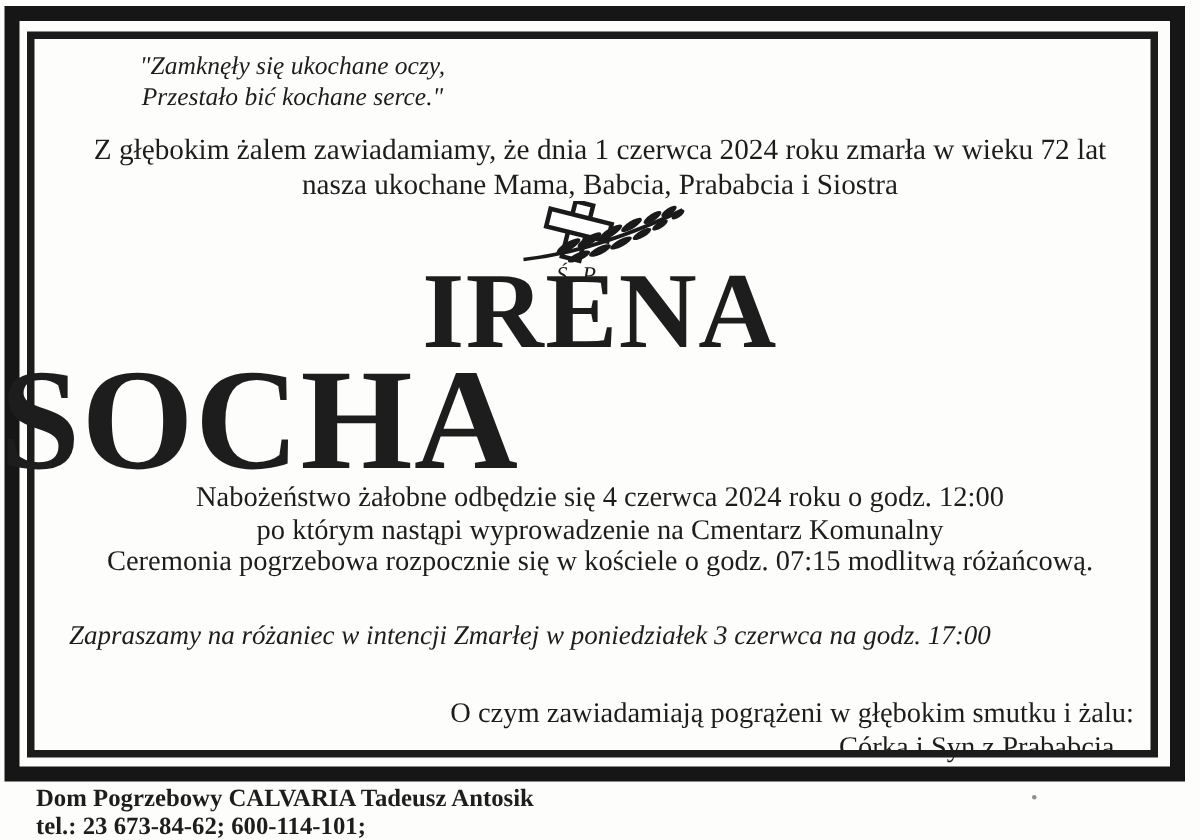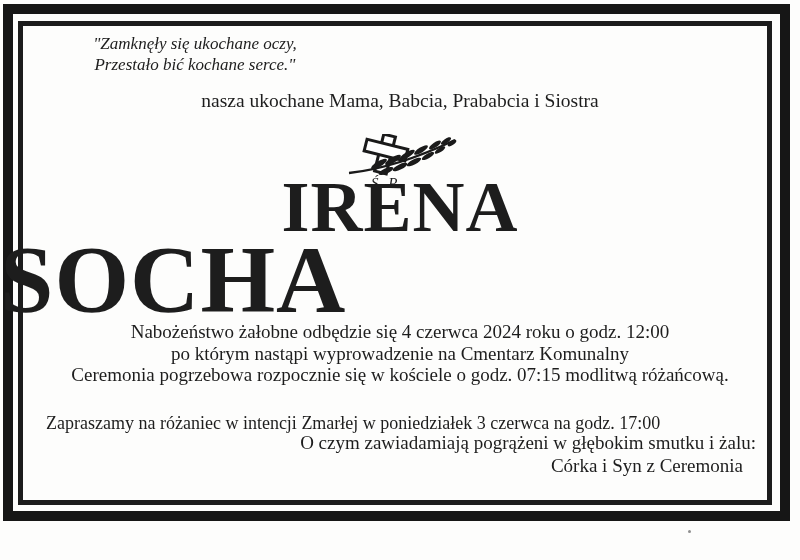--- a/index.html
+++ b/index.html
@@ -48,25 +48,25 @@
   }
   .name-last {
     left: 0; width: 100%; top: 232px; text-align: left;
     font-size: 96px; font-weight: bold; line-height: 1; letter-spacing: 1px;
   }
   .ceremony {
     left: 0; width: 100%; top: 321px; text-align: center;
     font-size: 19px; line-height: 21.5px; white-space: nowrap;
   }
   .rosary {
-    left: 46px; top: 413px; 
+    left: 46px; top: 413px; font-style: italic;
     font-size: 18px; line-height: 21.5px; white-space: nowrap;
   }
   .closing {
-    right: 44px; top: 431px; text-align: right;
+    right: 44px; top: 464px; text-align: right;
     font-size: 19px; line-height: 23px; white-space: nowrap;
   }
   .closing-line2 { padding-right: 13px; }
 
   .footer {
     left: 24px; top: 523px;
     font-weight: bold; font-size: 16.5px; line-height: 18.5px; white-space: nowrap;
   }
   .speck {
     position: absolute; left: 688px; top: 530px; width: 3px; height: 3px;
@@ -80,20 +80,21 @@
 
   <div class="frame-outer"></div>
   <div class="frame-inner"></div>
 
   <div class="abs quote">
     <div>"Zamknęły się ukochane oczy,</div>
     <div>Przestało bić kochane serce."</div>
   </div>
 
   <div class="abs announcement">
+    <div>Z głębokim żalem zawiadamiamy, że dnia 1 czerwca 2024 roku zmarła w wieku 72 lat</div>
     <div>nasza ukochane Mama, Babcia, Prababcia i Siostra</div>
   </div>
 
   <div class="abs symbol">
     <svg width="122" height="42" viewBox="0 0 122 42" aria-hidden="true">
       <g transform="rotate(14 46 20)" fill="#ffffff" stroke="#1a1a1a" stroke-width="3">
         <rect x="40" y="1" width="12" height="38"></rect>
         <rect x="25" y="10" width="42" height="12"></rect>
       </g>
       <path d="M10 39 C 38 36, 74 26, 116 6" fill="none" stroke="#1a1a1a" stroke-width="2.4"></path>
@@ -123,18 +124,22 @@
     <div>po którym nastąpi wyprowadzenie na Cmentarz Komunalny</div>
     <div>Ceremonia pogrzebowa rozpocznie się w kościele o godz. 07:15 modlitwą różańcową.</div>
   </div>
 
   <div class="abs rosary">
     <div>Zapraszamy na różaniec w intencji Zmarłej w poniedziałek 3 czerwca na godz. 17:00</div>
   </div>
 
   <div class="abs closing">
     <div>O czym zawiadamiają pogrążeni w głębokim smutku i żalu:</div>
-    <div class="closing-line2">Córka i Syn z Ceremonia</div>
+    <div class="closing-line2">Córka i Syn z Prababcia</div>
   </div>
 
+  <div class="abs footer">
+    <div>Dom Pogrzebowy CALVARIA Tadeusz Antosik</div>
+    <div>tel.: 23 673-84-62; 600-114-101;</div>
+  </div>
 
   <div class="speck"></div>
 </div>
 
 </body></html>

